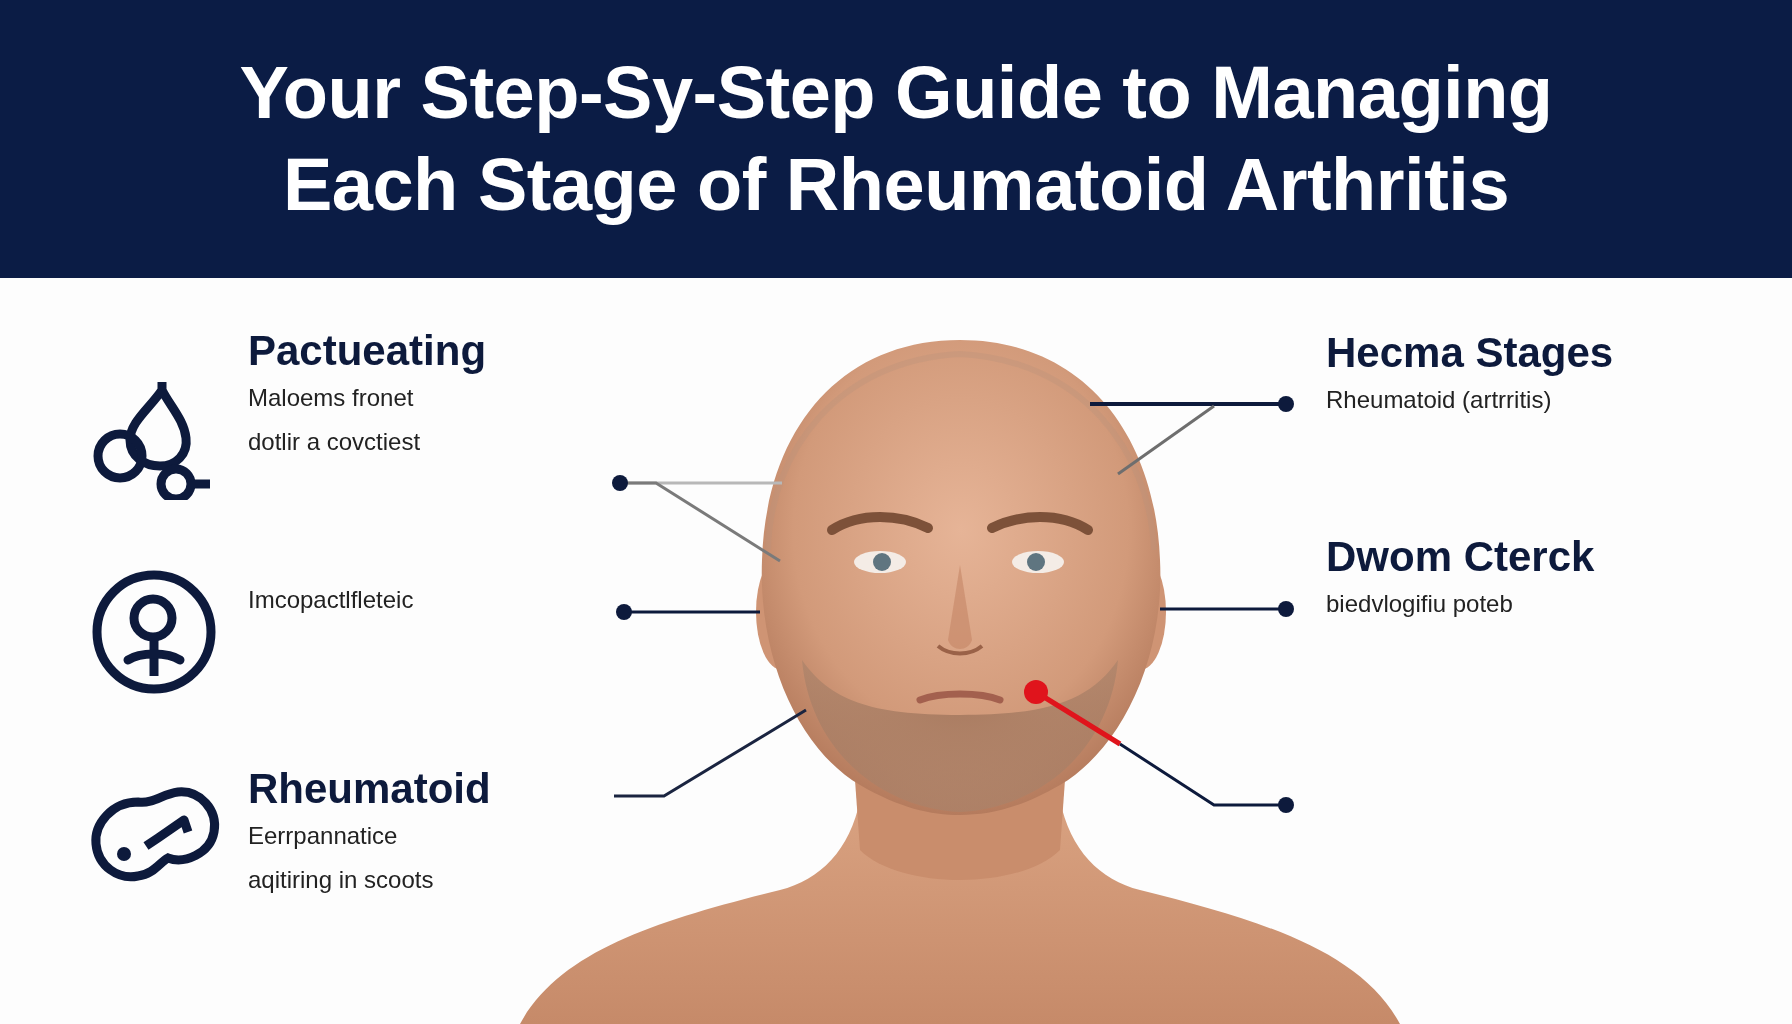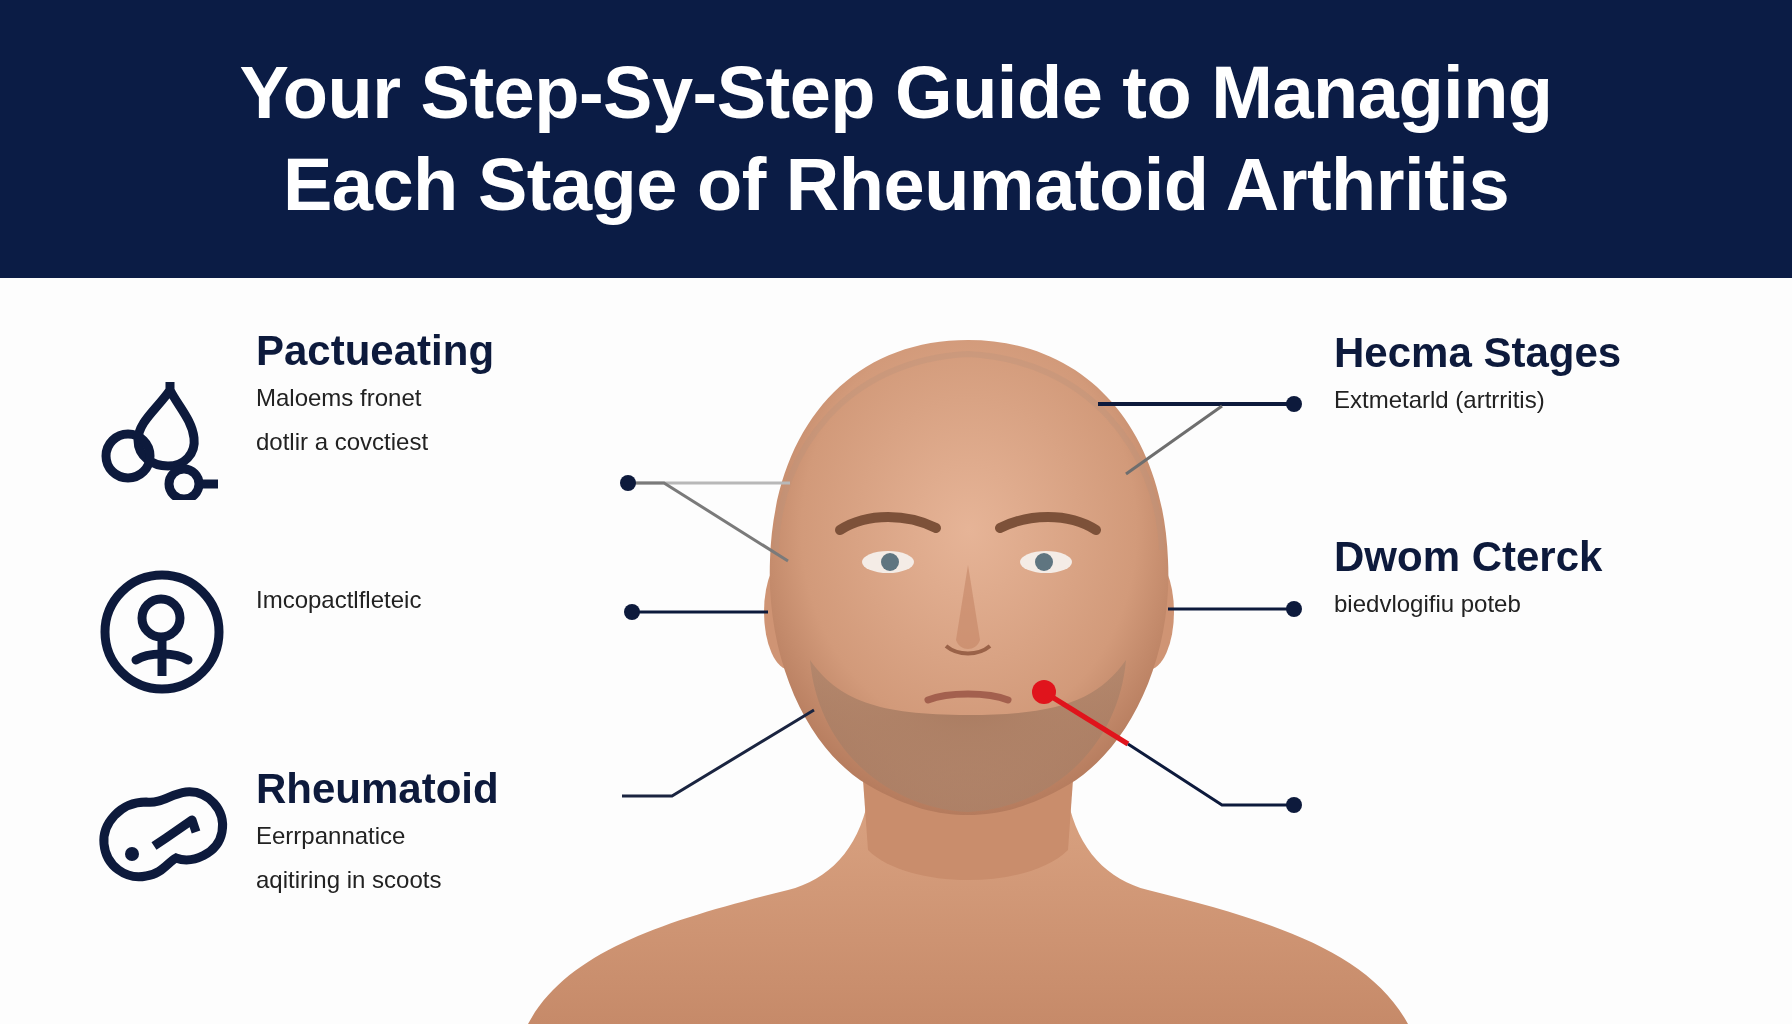--- a/index.html
+++ b/index.html
@@ -11,21 +11,21 @@
     }
     .header {
       position: absolute; left: 0; top: 0; width: 1792px; height: 278px;
       background: #0b1c45;
       display: flex; flex-direction: column; align-items: center; justify-content: center;
     }
     .title-line {
       color: #ffffff; font-weight: 700; font-size: 74px; line-height: 92px;
       letter-spacing: -0.5px; white-space: nowrap;
     }
-    .content { position: absolute; left: 0; top: 278px; width: 1524px; height: 746px; margin-left: 8px; }
+    .content { position: absolute; left: 0; top: 278px; width: 1524px; height: 746px; }
     .stage { position: absolute; }
     .stage .heading {
       font-weight: 700; font-size: 42px; color: #0d1a3c; line-height: 50px; white-space: nowrap;
     }
     .stage .desc {
       font-size: 24px; color: #222; line-height: 44px; white-space: nowrap;
     }
     .icon { position: absolute; }
     .figure { position: absolute; left: 540px; top: 330px; width: 860px; height: 700px; }
     svg { display: block; }
@@ -162,19 +162,19 @@
     </svg>
   </div>
   <div class="stage" style="left:248px; top:486px;">
     <div class="heading">Rheumatoid</div>
     <div class="desc">Eerrpannatice</div>
     <div class="desc">aqitiring in scoots</div>
   </div>
 
   <div class="stage" style="left:1326px; top:50px;">
     <div class="heading">Hecma Stages</div>
-    <div class="desc">Extmetarld (artrritis)</div>
+    <div class="desc">Rheumatoid (artrritis)</div>
   </div>
   <div class="stage" style="left:1326px; top:254px;">
     <div class="heading">Dwom Cterck</div>
     <div class="desc">biedvlogifiu poteb</div>
   </div>
 </div>
 
 </body></html>

